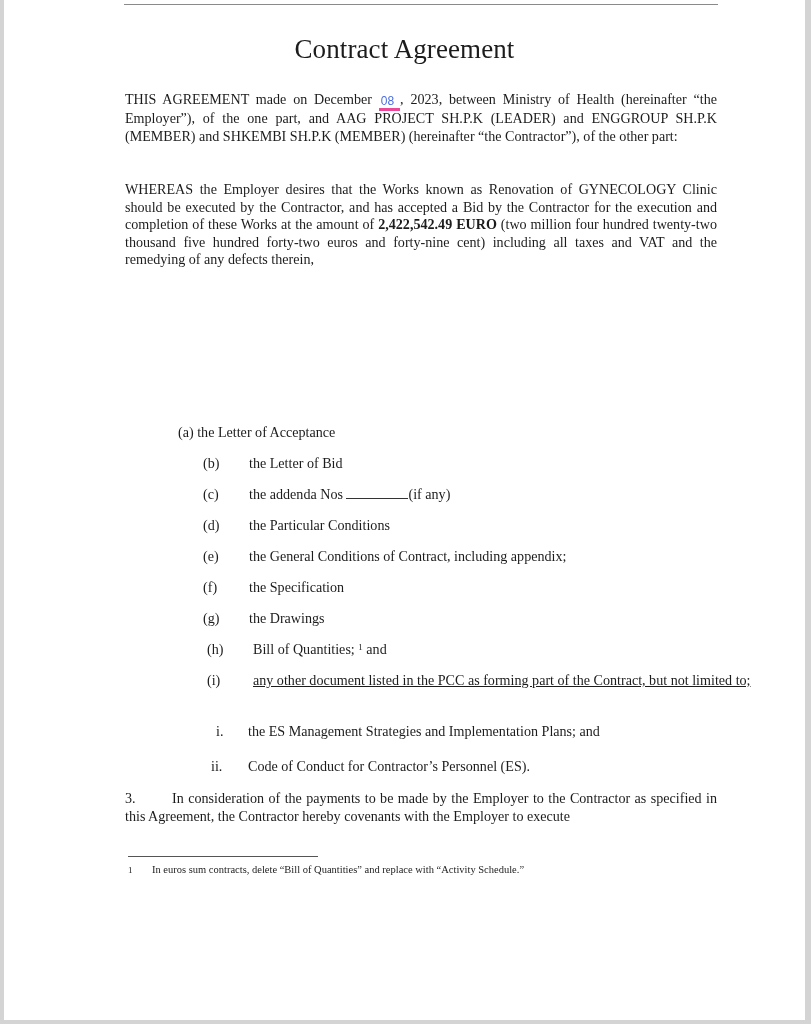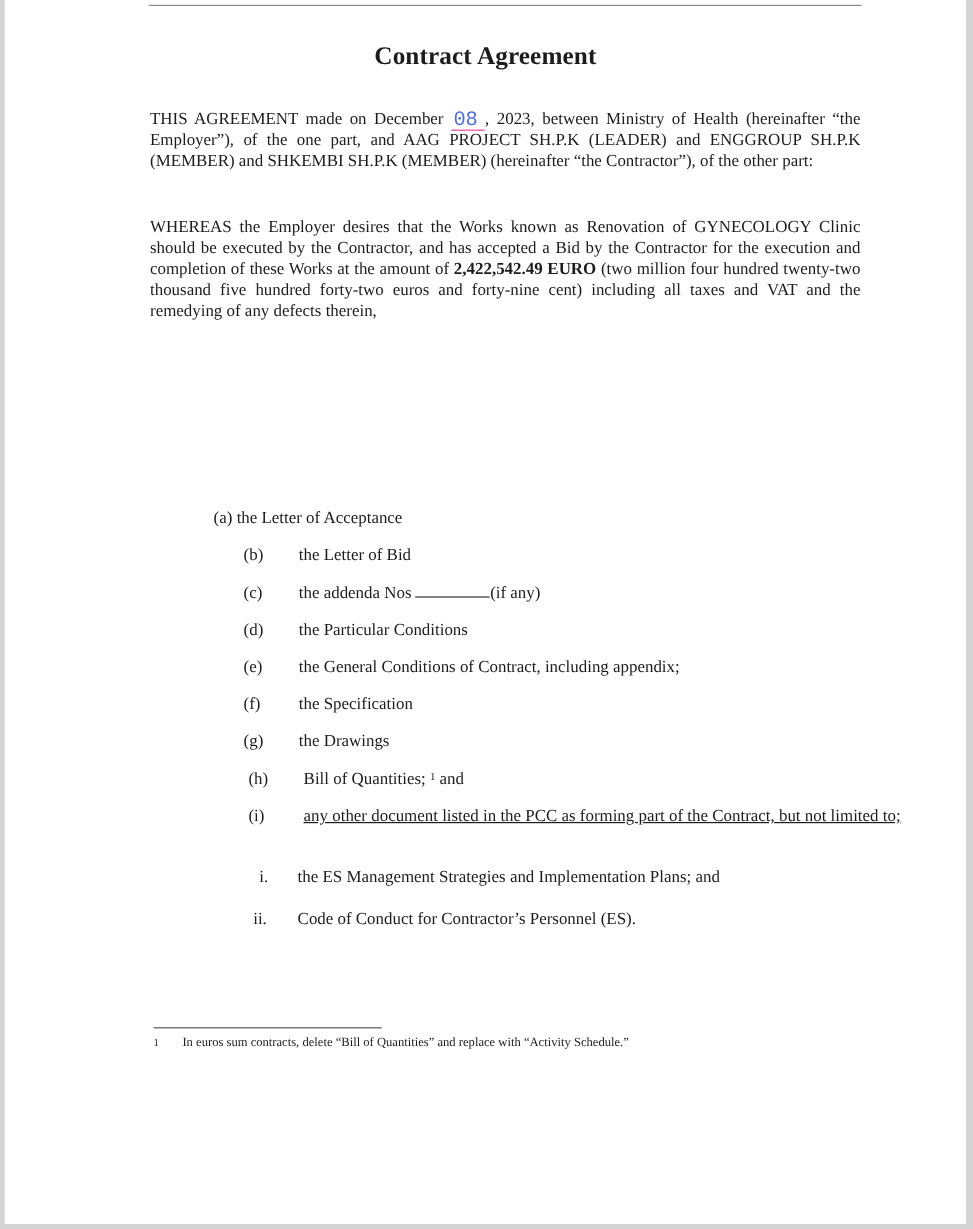--- a/index.html
+++ b/index.html
@@ -5,31 +5,31 @@
     * { margin: 0; padding: 0; box-sizing: border-box; }
     html, body { width: 811px; height: 1024px; overflow: hidden; background: #d4d4d4; }
     body { position: relative; font-family: "Liberation Serif", "DejaVu Serif", serif; color: #1c1c1c; }
     .page {
       position: absolute; left: 4px; top: 0; width: 801px; height: 1020px;
       background: #ffffff;
     }
     .top-rule { position: absolute; left: 120px; top: 4px; width: 594px; height: 1px; background: #8a8a8a; }
     .title {
       position: absolute; left: 0; width: 100%; top: 34px; text-align: center;
-      font-weight: bold; font-size: 21px; letter-spacing: 0.1px;
+      font-weight: normal; font-size: 27px; letter-spacing: 0.1px;
     }
     .para {
       position: absolute; left: 121px; width: 592px;
       font-size: 14.1px; line-height: 17.6px; text-align: justify;
     }
     .handwritten {
       display: inline-block; position: relative; color: #4a6ee0;
-      font-family: Liberation Mono, monospace; font-size: 17px; font-weight: normal;
+      font-family: Liberation Sans, sans-serif; font-size: 12px; font-weight: normal;
       line-height: 14px; padding: 0 6px 0 2px; vertical-align: baseline;
-      border-bottom: 1px solid #ec4899;
+      border-bottom: 3px solid #ec4899;
       transform: translateY(1px);
     }
     b { font-weight: bold; }
     .num { display: inline-block; width: 47px; }
     .item {
       position: absolute; font-size: 14.1px; line-height: 17.6px; margin-left: 31px;
     }
     .item .lbl { position: absolute; left: 0; }
     .item .txt { position: absolute; left: 46px; }
     .sub { position: absolute; font-size: 14.1px; line-height: 17.6px; }
@@ -94,16 +94,17 @@
 
   <div class="sub" style="left:212px; top:723px; width:500px;">
     <span style="position:absolute; left:0;">i.</span>
     <span style="position:absolute; left:32px; white-space:nowrap;">the ES Management Strategies and Implementation Plans; and</span>
   </div>
   <div class="sub" style="left:207px; top:758px; width:500px;">
     <span style="position:absolute; left:0;">ii.</span>
     <span style="position:absolute; left:37px; white-space:nowrap;">Code of Conduct for Contractor’s Personnel (ES).</span>
   </div>
 
+  <p class="para" style="top:790px;"><span class="num">3.</span><span>In consideration of the payments to be made by the Employer to the Contractor as specified in this Agreement, the Contractor hereby covenants with the Employer to execute</span></p>
 
   <div class="fn-rule"></div>
   <div class="footnote"><span class="fn-mark">1</span><span>In euros sum contracts, delete “Bill of Quantities” and replace with “Activity Schedule.”</span></div>
 </div>
 
 </body></html>

